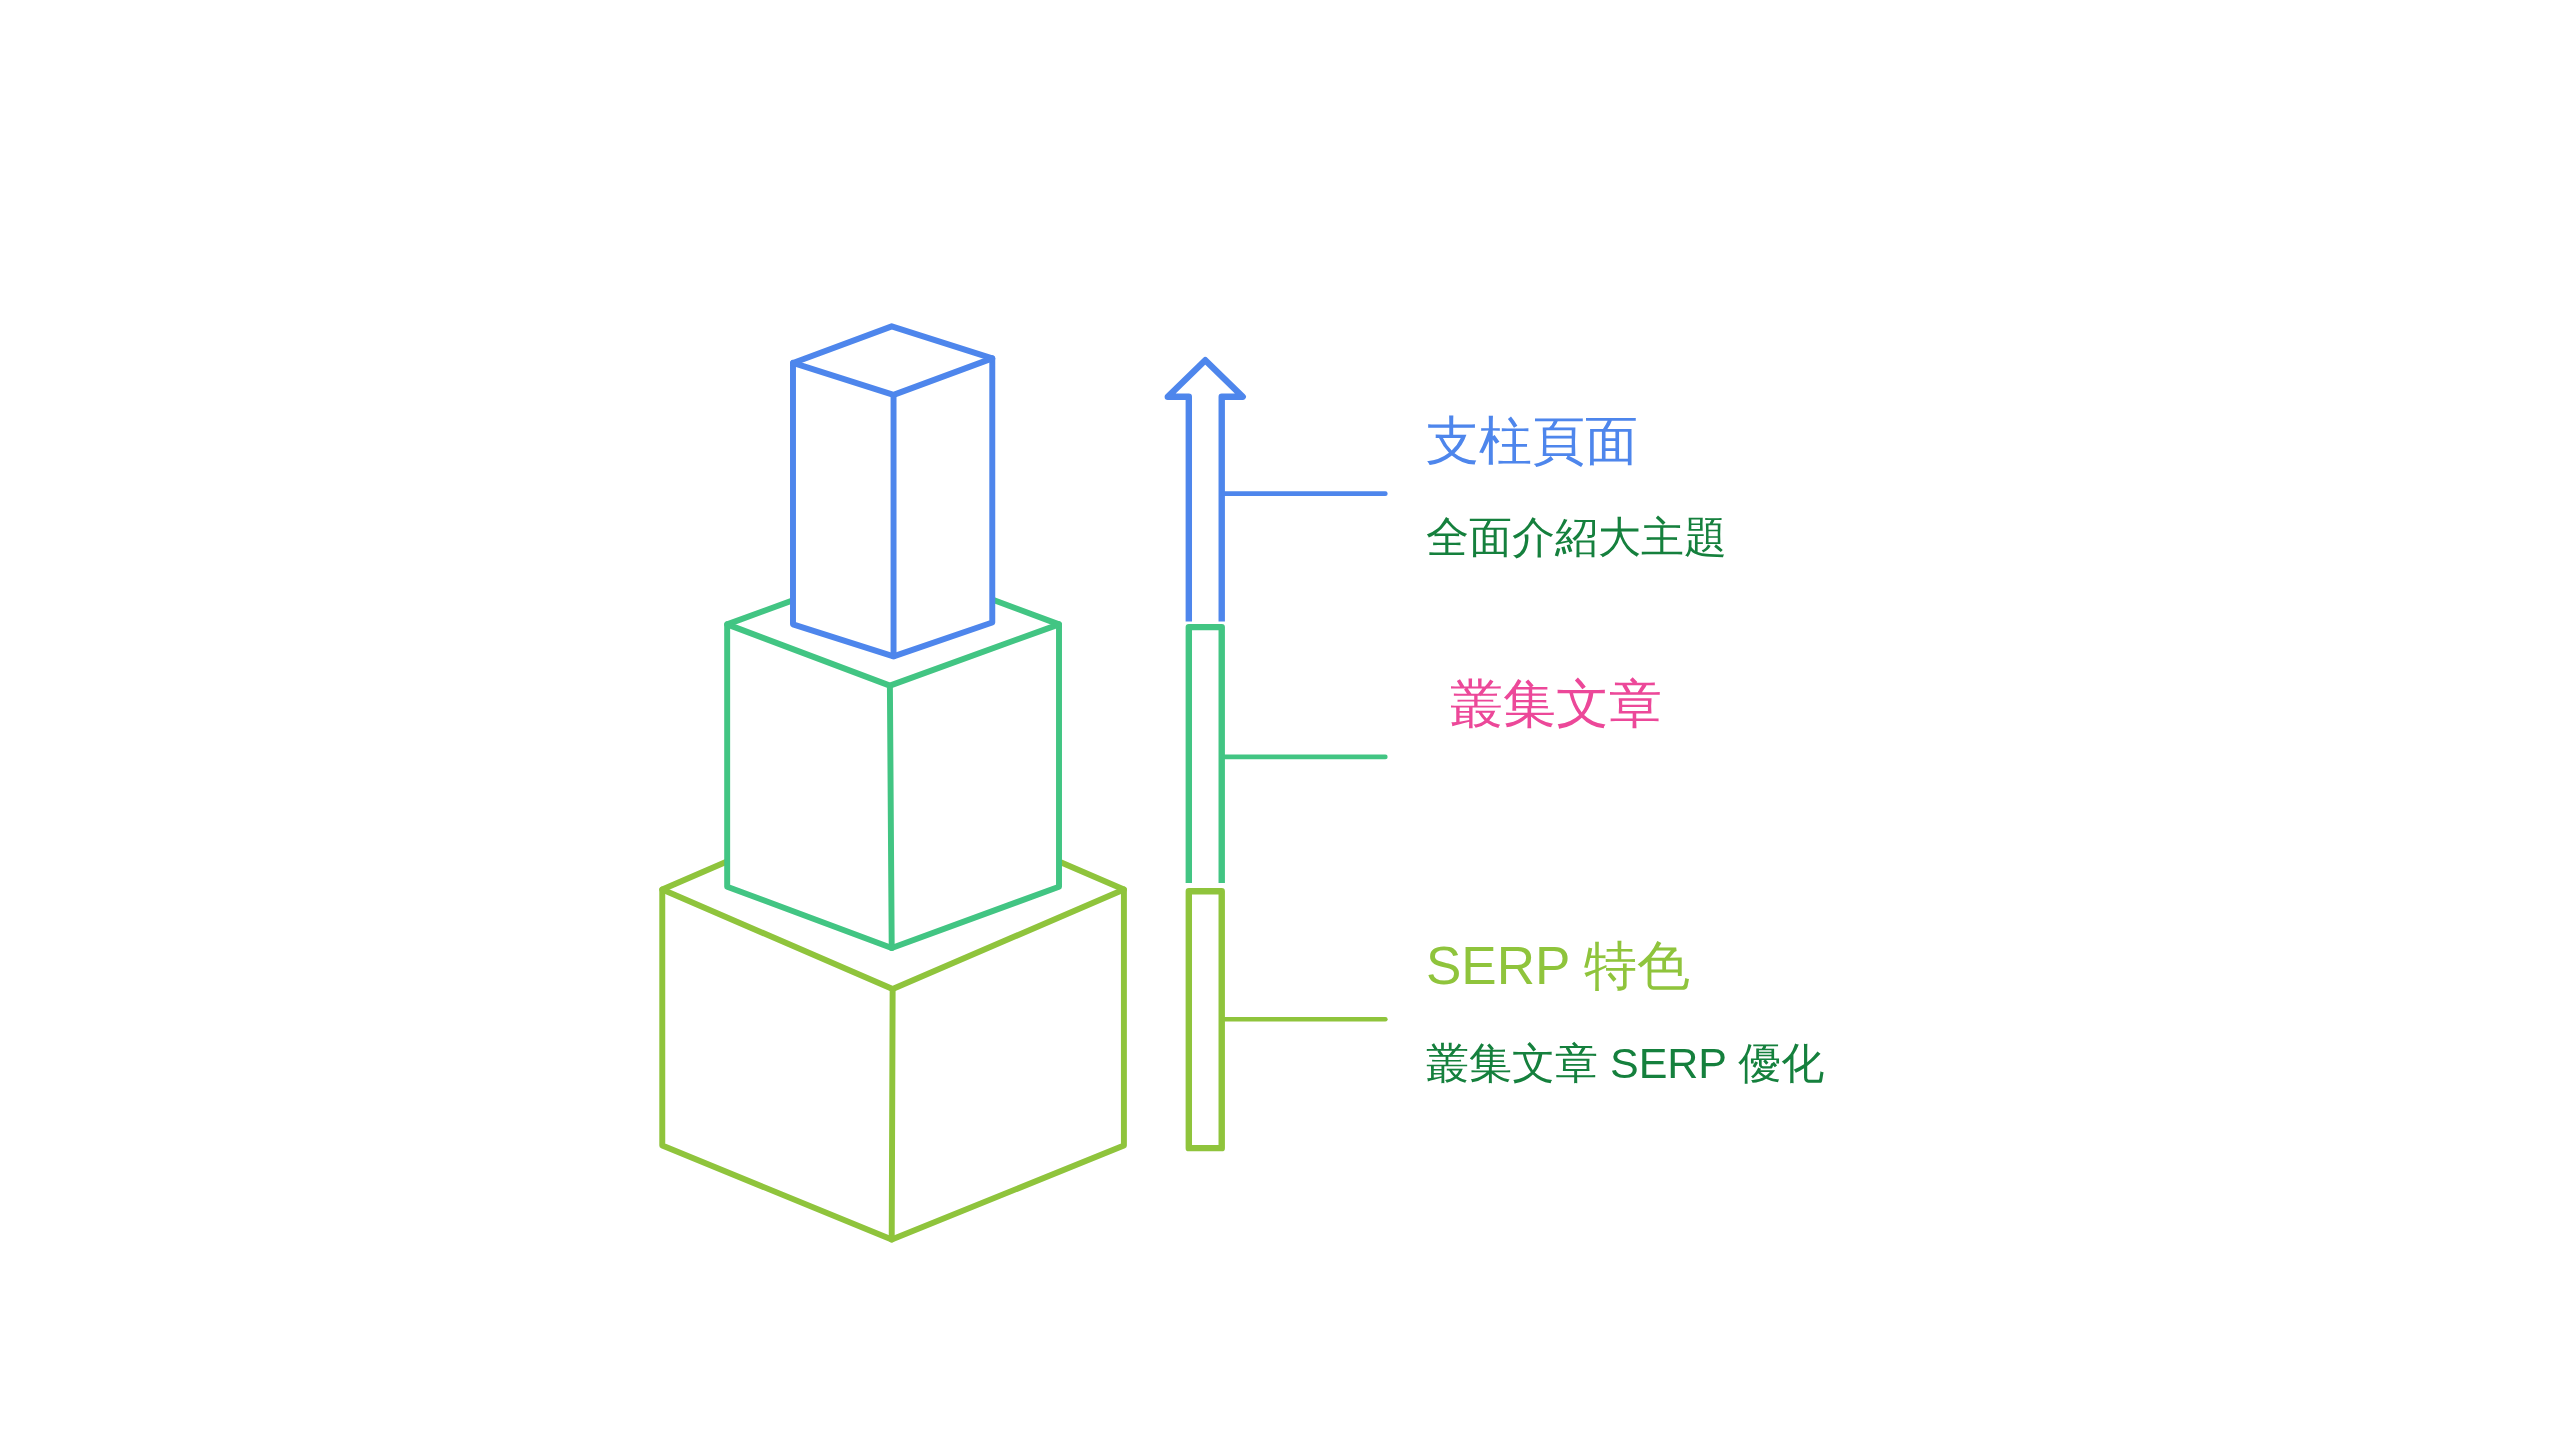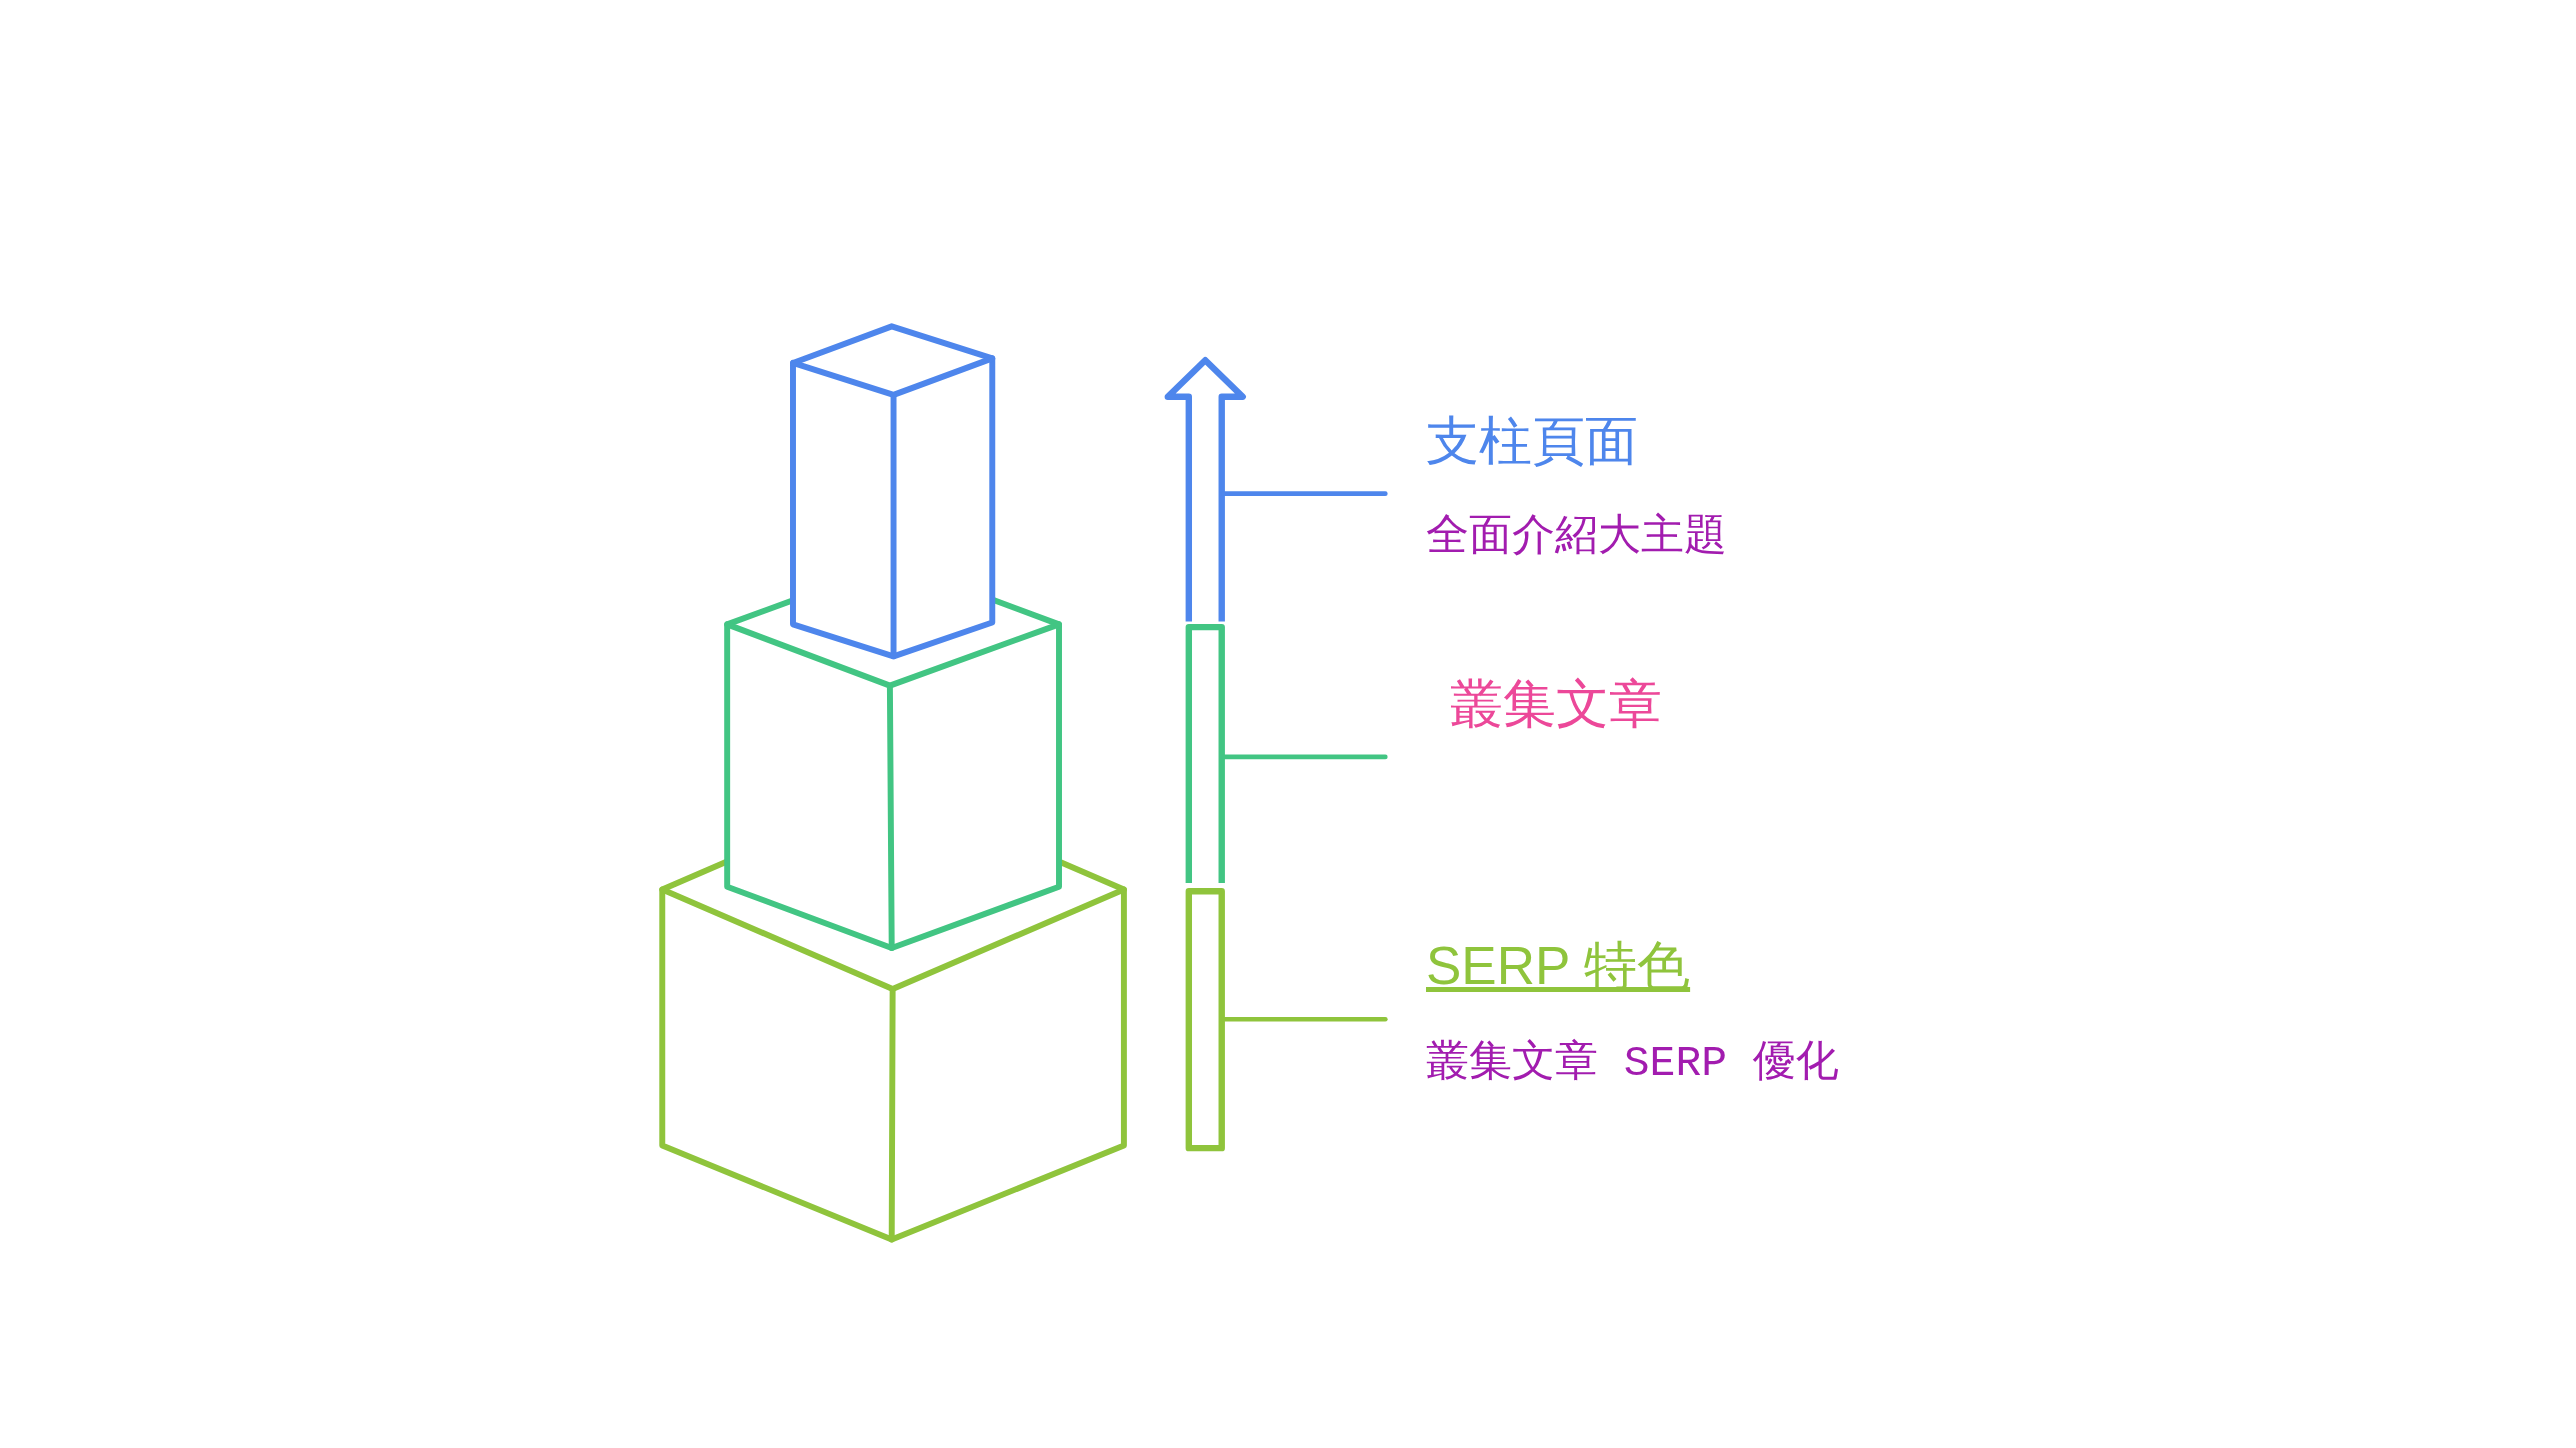--- a/index.html
+++ b/index.html
@@ -34,28 +34,27 @@
     font-size:53px;
     font-weight:400;
     line-height:1.1;
     white-space:nowrap;
   }
   .level-desc{
     position:absolute;
     left:1426px;
     font-size:43px;
     font-weight:400;
-    color:#a21caf;
+    color:#15803d;
     line-height:1.1;
     white-space:nowrap;
-    font-family:Liberation Mono, monospace;
   }
   .h-blue{color:#4e86ec;}
   .h-green{color:#ec4899;margin-left:24px;}
-  .h-olive{color:#8fc43c;text-decoration:underline;}
+  .h-olive{color:#8fc43c;}
   .row1-h{top:412px;}
   .row1-d{top:514px;}
   .row2-h{top:675px;}
   .row2-d{top:777px;}
   .row3-h{top:937px;}
   .row3-d{top:1040px;}
 </style>
 </head>
 <body>
 

